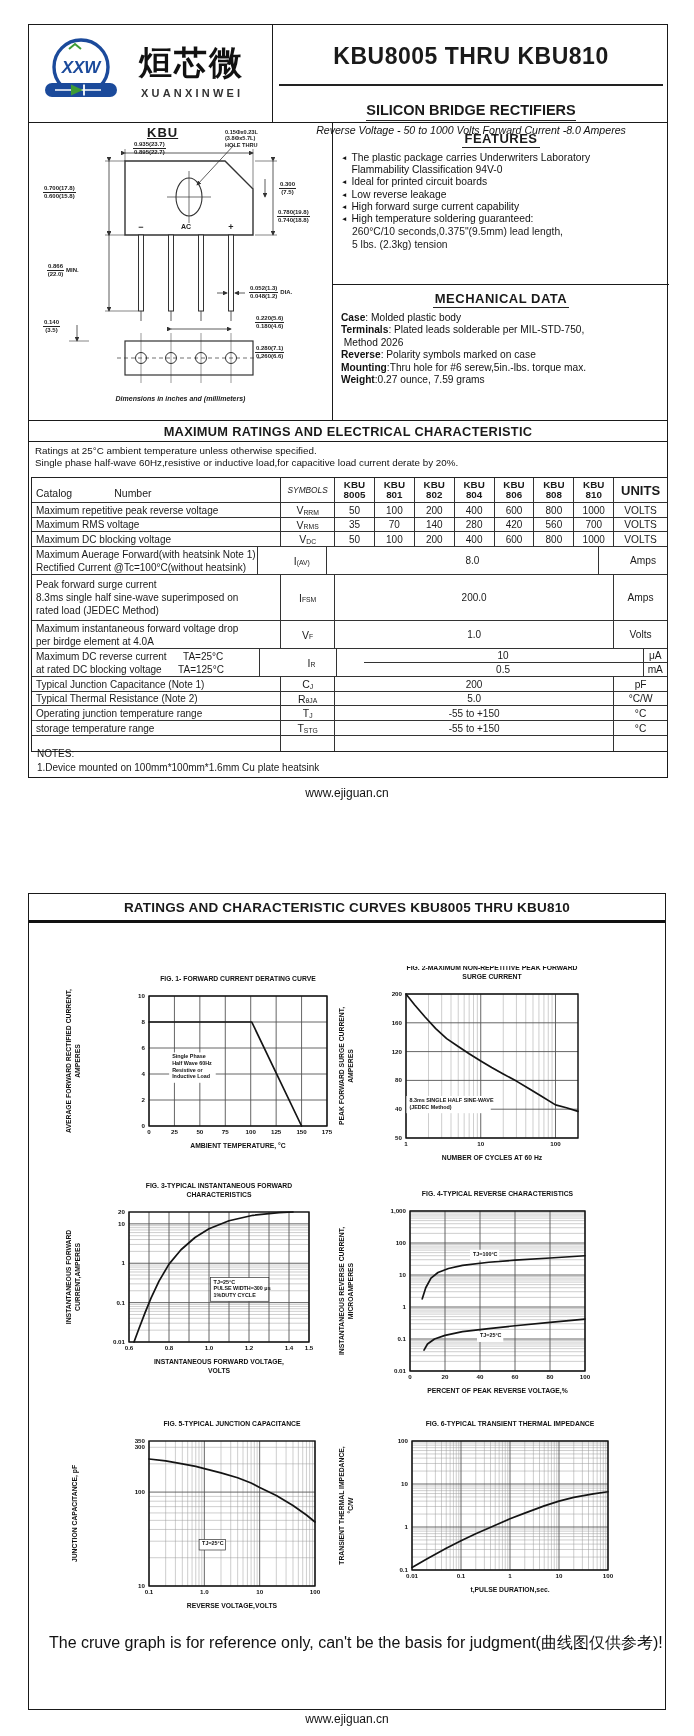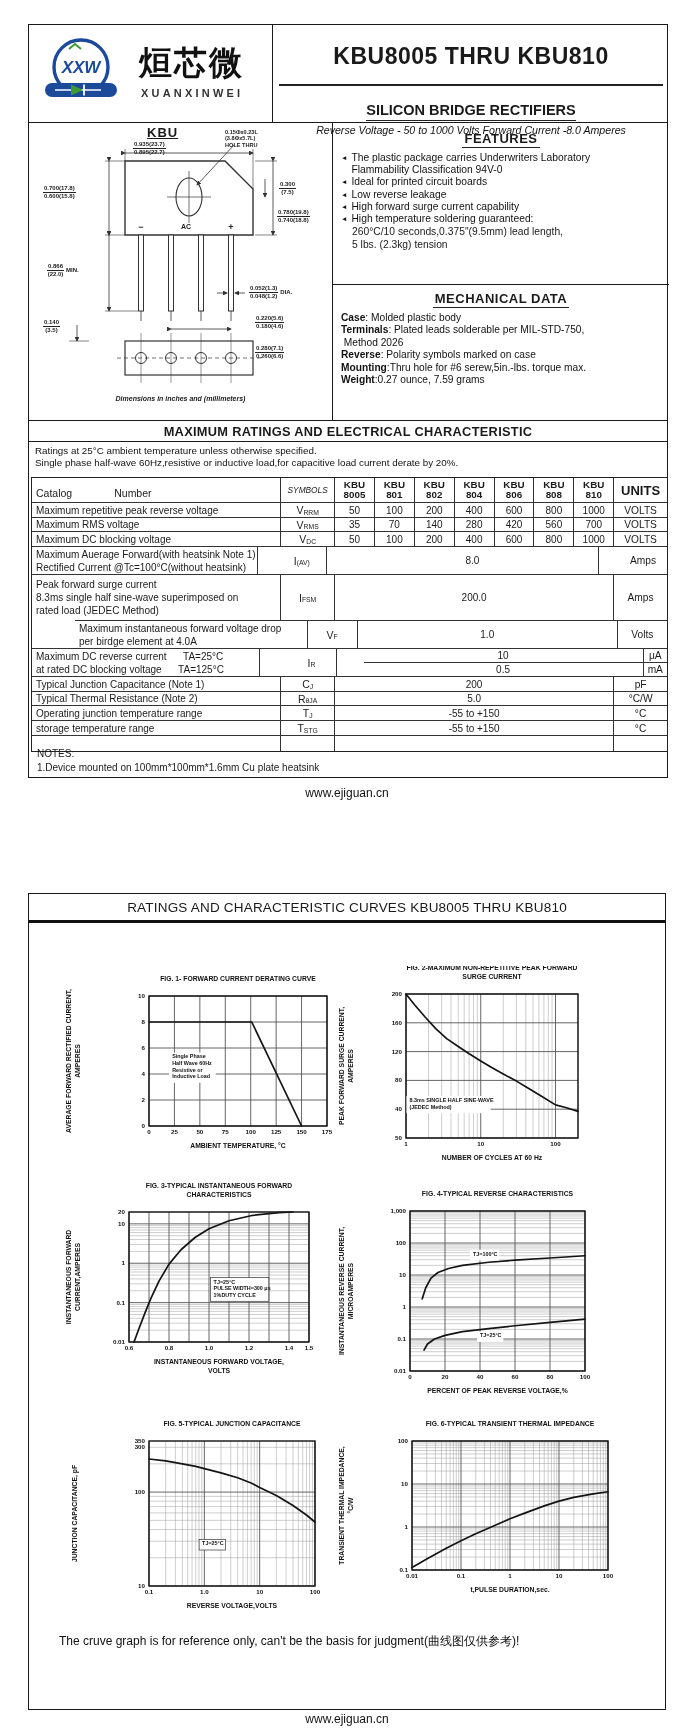--- a/index.html
+++ b/index.html
@@ -59,22 +59,22 @@
   .srow:first-child{border-bottom:1px solid #333}
   .srow .sv{width:280px;display:flex;align-items:center;justify-content:center;font-size:10px;border-right:1px solid #333}
   .srow .su{flex:1;display:flex;align-items:center;justify-content:center;font-size:10.2px}
   .thead .cp{align-items:flex-end;padding-bottom:2px;font-size:10.5px}
   .thead .cs{font-style:italic;font-size:8.3px}
   .th2{flex-direction:column;justify-content:center;font-weight:bold;font-size:9.8px;line-height:10.5px;text-align:center}
   .thead .cu{font-weight:bold;font-size:13px}
   #notes{position:absolute;left:8px;top:722px;font-size:10px;line-height:13.5px}
   .pfoot{position:absolute;width:694px;left:0;text-align:center;font-size:12px;color:#111}
   
-  #band2{position:absolute;left:0;top:0;width:100%;height:29px;border-bottom:3px solid #111;text-align:center;font-size:13.5px;font-weight:normal;letter-spacing:.2px;padding-top:6px}
-  #note2{position:absolute;left:30px;top:739px;font-size:12px;color:#111}
+  #band2{position:absolute;left:0;top:0;width:100%;height:29px;border-bottom:3px solid #111;text-align:center;font-size:13.5px;font-weight:bold;letter-spacing:.2px;padding-top:6px}
+  #note2{position:absolute;left:20px;top:739px;font-size:16px;color:#111}
 </style>
 </head>
 <body>
 
 <div class="page" id="page1">
 
   <div id="hdr">
     <div id="logoCol">
       <svg width="96" height="78" style="position:absolute;left:10px;top:8px">
         <circle cx="42" cy="34" r="27" fill="none" stroke="#1b4a9b" stroke-width="3.4"></circle>
@@ -310,21 +310,21 @@
         <div class="c cp">Peak forward surge current
 8.3ms single half sine-wave superimposed on
 rated load (JEDEC Method)</div>
         <div class="c cs">
           <span>I</span>
           <span class="sub">FSM</span>
         </div>
         <div class="c cspan">200.0</div>
         <div class="c cu">Amps</div>
       </div>
-      <div class="trow" style="height: 28px; margin-left: 43px;">
+      <div class="trow" style="height: 28px;">
         <div class="c cp">Maximum instantaneous forward voltage drop
 per birdge element at 4.0A</div>
         <div class="c cs">
           <span>V</span>
           <span class="sub">F</span>
         </div>
         <div class="c cspan">1.0</div>
         <div class="c cu">Volts</div>
       </div>
       <div class="trow" style="height: 28px; gap: 27px;">

